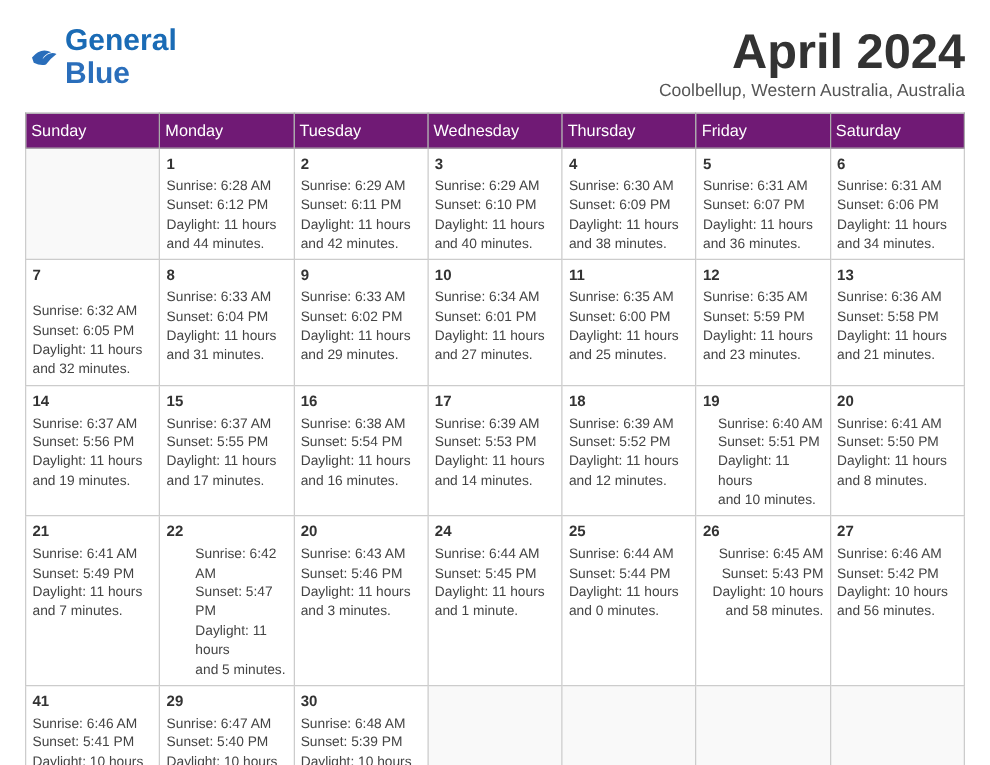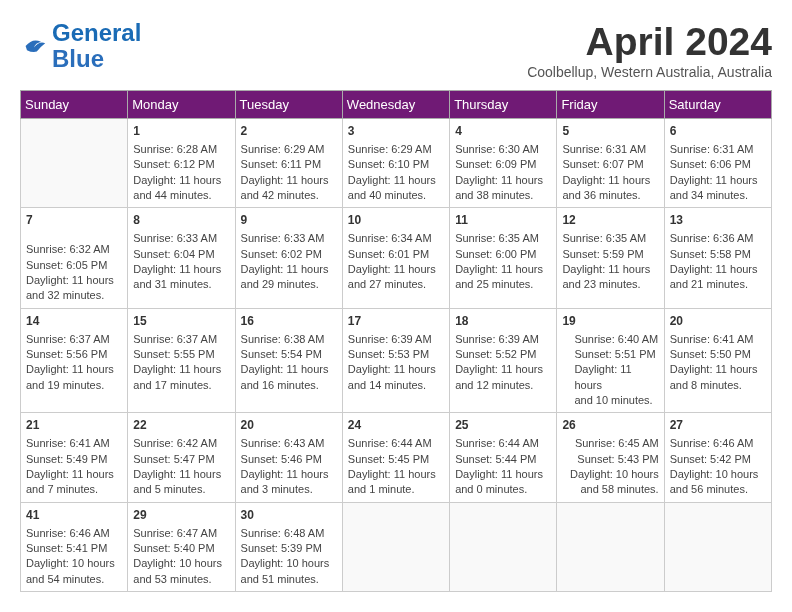--- a/index.html
+++ b/index.html
@@ -266,21 +266,21 @@
       <tr>
         <td>
           <span class="day-num">21</span>
           <div class="day-info" style="white-space: pre-line;">Sunrise: 6:41 AM
 Sunset: 5:49 PM
 Daylight: 11 hours
 and 7 minutes.</div>
         </td>
         <td>
           <span class="day-num">22</span>
-          <div class="day-info" style="white-space: pre-line;">Sunrise: 6:42 AM
+          <div class="day-info" style="white-space: pre-line; margin-left: 23px;">Sunrise: 6:42 AM
 Sunset: 5:47 PM
 Daylight: 11 hours
 and 5 minutes.</div>
         </td>
         <td>
           <span class="day-num">20</span>
           <div class="day-info" style="white-space: pre-line;">Sunrise: 6:43 AM
 Sunset: 5:46 PM
 Daylight: 11 hours
 and 3 minutes.</div>

